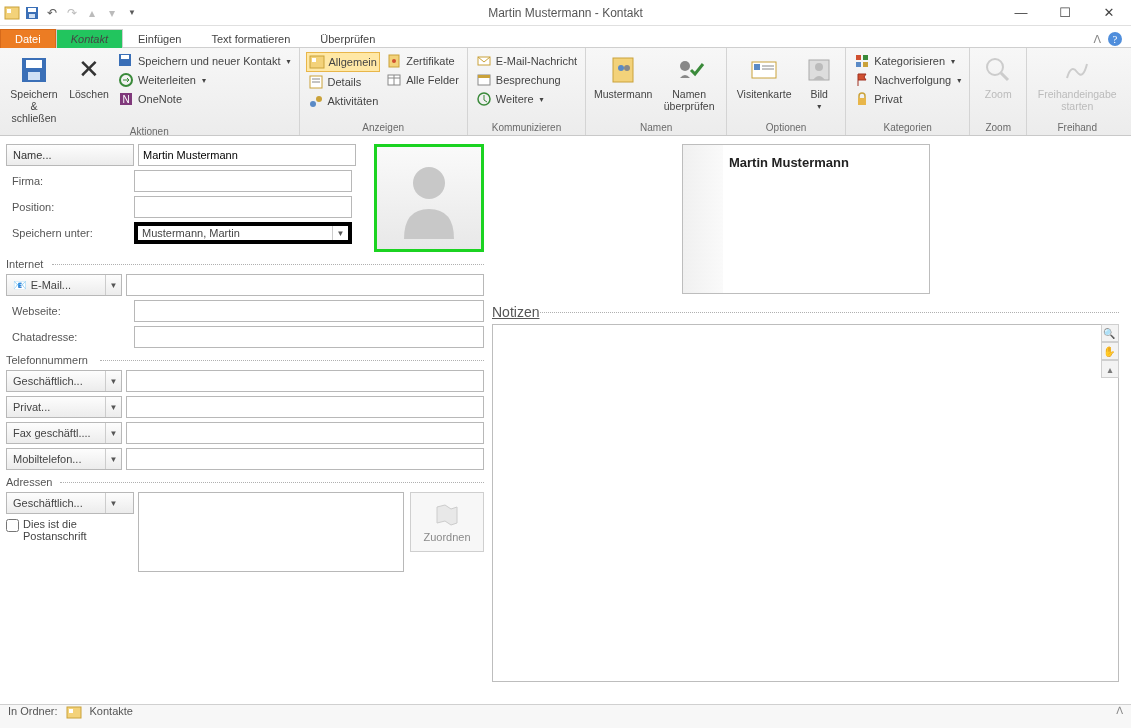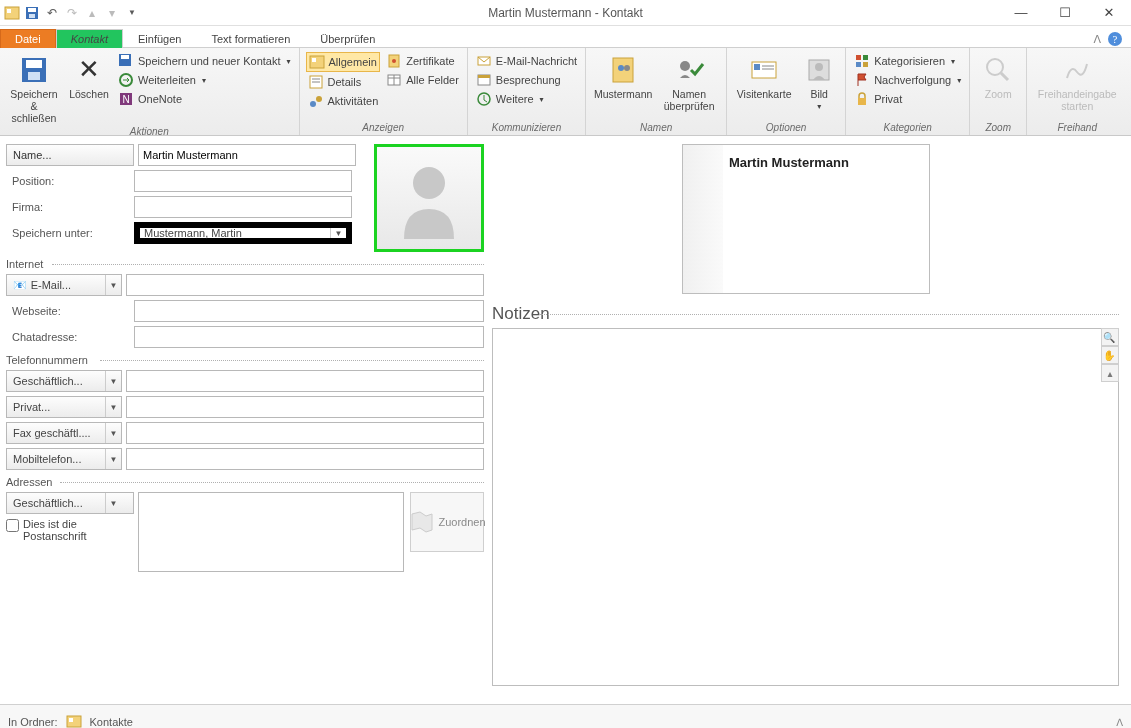--- a/index.html
+++ b/index.html
@@ -19,73 +19,73 @@
 .tab { padding: 3px 14px 3px 14px; font-size: 11px; color: #444; border: 1px solid transparent; border-bottom: none; position: relative; top: 1px; }
 .tab.file { background: #ec7c23; color: #fff; border-color: #d6691a; }
 .tab.active { background: #22c55e; border-color: #cfcfcf; font-style: italic; }
 .tab-help { margin-left: auto; display: flex; align-items: center; gap: 6px; padding-right: 8px; }
 .tab-help span { color: #5a8ac6; font-size: 14px; }
 
 
 .ribbon { height: 88px; background: linear-gradient(#f7f7f7,#ececec); border-bottom: 1px solid #c9c9c9; display: flex; }
 .ribbon-group { border-right: 1px solid #d4d4d4; display: flex; flex-direction: column; }
 .ribbon-body { flex: 1; display: flex; align-items: flex-start; padding: 4px 6px 0 6px; gap: 4px; }
-.ribbon-label { text-align: center; font-size: 10px; color: #6a6a6a; padding-bottom: 2px; font-style: italic; }
+.ribbon-label { text-align: center; font-size: 10px; color: #6a6a6a; padding-bottom: 2px; }
 .big-btn { display: flex; flex-direction: column; align-items: center; width: 56px; text-align: center; font-size: 10.5px; line-height: 1.15; gap: 2px; padding: 2px; }
 .big-btn .icon { width: 32px; height: 32px; display: flex; align-items: center; justify-content: center; font-size: 22px; }
 .stack { display: flex; flex-direction: column; gap: 1px; }
 .small-btn { display: flex; align-items: center; gap: 4px; font-size: 11px; padding: 1px 2px; white-space: nowrap; }
 .small-btn .ic { width: 16px; height: 16px; display: inline-flex; align-items: center; justify-content: center; font-size: 12px; }
 .small-btn.highlighted { background: #ffe8a6; border: 1px solid #e8b64a; }
 
 
 .form-area { position: absolute; top: 136px; left: 0; right: 0; bottom: 24px; display: flex; }
 .left-pane { width: 490px; padding: 8px 6px 6px 6px; }
 .right-pane { flex: 1; padding: 8px 12px 6px 2px; position: relative; }
 
 .formrow { display: flex; align-items: center; margin-bottom: 4px; }
 .label-btn { width: 128px; height: 22px; background: linear-gradient(#fdfdfd,#ececec); border: 1px solid #b8b8b8; display: flex; align-items: center; padding: 0 6px; font-size: 11px; color: #333; margin-right: 4px; }
 .label-plain { width: 124px; padding-left: 6px; font-size: 11px; color: #555; margin-right: 4px; }
 .textbox { flex: 1; height: 22px; border: 1px solid #b8b8b8; background: #fff; padding: 0 4px; font-size: 11px; }
 .textbox.short { width: 218px; flex: none; }
-.combo { flex: 1; height: 22px; border: 6px solid #000000; background: #fff; display: flex; align-items: center; }
+.combo { flex: 1; height: 22px; border: 4px solid #000000; background: #fff; display: flex; align-items: center; }
 .combo span { flex: 1; padding: 0 4px; }
 .combo .dd, .dd { width: 16px; height: 100%; border-left: 1px solid #ccc; display: flex; align-items: center; justify-content: center; font-size: 8px; color: #555; }
 
 .field-top { display: flex; }
 .field-top-left { flex: 1; }
 .photo-box { width: 110px; height: 108px; margin-left: 6px; border: 3px solid #1bd321; background: linear-gradient(#fafafa,#e8e8e8); display: flex; align-items: center; justify-content: center; }
 .silhouette { width: 70px; height: 82px; }
 
 .section-hdr { font-size: 11px; color: #555; margin: 6px 0 4px 0; position: relative; }
 .section-hdr::after { content: ""; position: absolute; left: calc(var(--labw,70px)); right: 0; top: 50%; border-top: 1px dotted #b0b0b0; }
 
 .split-btn { display: flex; height: 22px; border: 1px solid #b8b8b8; background: linear-gradient(#fdfdfd,#ececec); margin-right: 4px; }
 .split-btn .main { display: flex; align-items: center; padding: 0 6px; font-size: 11px; gap: 4px; }
 .split-btn .main.w { width: 98px; }
 .split-btn .dd { border-left: 1px solid #ccc; width: 16px; display:flex; align-items:center; justify-content:center; font-size:8px; }
 
 .checkbox-row { display: flex; align-items: flex-start; gap: 4px; margin-top: 4px; }
 .checkbox-row input { margin-top: 1px; }
 .multiline { flex: 1; height: 80px; border: 1px solid #b8b8b8; background: #fff; }
 
-.zuordnen { width: 74px; height: 60px; border: 1px solid #cfcfcf; background: #f7f7f7; display: flex; flex-direction: row; align-items: center; justify-content: center; gap: 2px; font-size: 11px; color: #8a8a8a; margin-left: 6px; }
+.zuordnen { width: 74px; height: 60px; border: 1px solid #cfcfcf; background: #f7f7f7; display: flex; flex-direction: column; align-items: center; justify-content: center; gap: 2px; font-size: 11px; color: #8a8a8a; margin-left: 6px; }
 
 
 .bizcard { width: 248px; height: 150px; border: 1px solid #bdbdbd; background: #fff; position: relative; }
 .bizcard .shade { position: absolute; left: 0; top: 0; bottom: 0; width: 40px; background: linear-gradient(90deg,#f0f0f0,#fafafa); }
 .bizcard .nm { position: absolute; left: 46px; top: 10px; font-size: 13px; font-weight: bold; color: #222; }
-.notizen-hdr { font-size: 17px; color: #555; margin: 10px 0 4px 0; position: relative; }
+.notizen-hdr { font-size: 14px; color: #555; margin: 10px 0 4px 0; position: relative; text-decoration: underline; }
 .notizen-hdr::after { content: ""; position: absolute; left: 48px; right: 0; top: 50%; border-top: 1px dotted #b0b0b0; }
 .notes-box { border: 1px solid #bdbdbd; height: 358px; background: #fff; position: relative; }
 .notes-tools { position: absolute; right: -1px; top: -1px; width: 18px; display: flex; flex-direction: column; }
 .notes-tools div { width: 18px; height: 18px; border: 1px solid #cfcfcf; background: #f3f3f3; display:flex;align-items:center;justify-content:center;font-size:10px;color:#7a7a7a; }
 
 
-.statusbar { position: absolute; bottom: 0; left: 0; right: 0; height: 24px; border-top: 1px solid #d0d0d0; background: #f7f7f7; display: flex; align-items: flex-end; padding: 0 8px; font-size: 11px; color: #555; gap: 8px; }
+.statusbar { position: absolute; bottom: 0; left: 0; right: 0; height: 24px; border-top: 1px solid #d0d0d0; background: #f7f7f7; display: flex; align-items: flex-start; padding: 0 8px; font-size: 11px; color: #555; gap: 8px; }
 .statusbar .exp { margin-left: auto; font-size: 10px; color: #888; }
 
 svg { display: block; }
 </style>
 </head>
 <body>
 
 <div class="titlebar">
   <div class="qat">
     <span class="qat-icon">
@@ -403,25 +403,25 @@
 <div class="form-area">
   <div class="left-pane">
 
     <div class="field-top">
       <div class="field-top-left">
         <div class="formrow">
           <div class="label-btn">Name...</div>
           <input class="textbox short" value="Martin Mustermann" style="">
         </div>
         <div class="formrow">
+          <div class="label-plain">Firma:</div>
+          <input class="textbox short" value="" style="">
+        </div>
+        <div class="formrow">
           <div class="label-plain">Position:</div>
-          <input class="textbox short" value="" style="">
-        </div>
-        <div class="formrow">
-          <div class="label-plain">Firma:</div>
           <input class="textbox short" value="" style="">
         </div>
         <div class="formrow">
           <div class="label-plain">Speichern unter:</div>
           <div class="combo" style="width:218px;flex:none">
             <span>Mustermann, Martin</span>
             <div class="dd">▼</div>
           </div>
         </div>
       </div>

